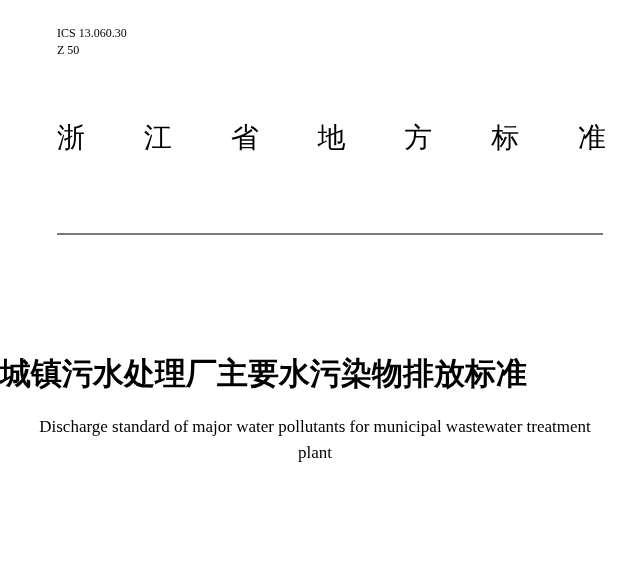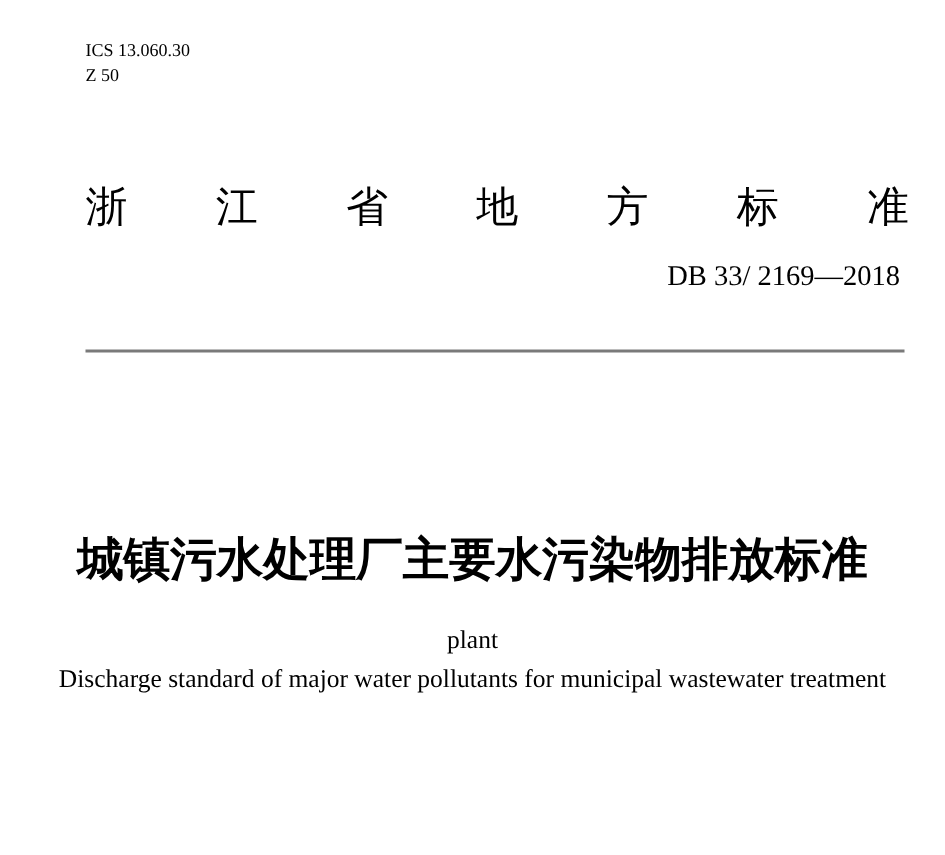--- a/index.html
+++ b/index.html
@@ -71,21 +71,21 @@
     height: 2px;
     background: #7a7a7a;
   }
 
   
   .doc-title {
     position: absolute;
     left: 0;
     right: 0;
     top: 356px;
-    text-align: center;
+    text-align: left;
     font-family: "DejaVu Sans", sans-serif;
     font-weight: bold;
     font-size: 31px;
     line-height: 1.1;
     letter-spacing: 0px;
     white-space: nowrap;
   }
 
   
   .doc-subtitle {
@@ -113,24 +113,23 @@
   <div class="standard-name-row">
       <span>浙</span>
       <span>江</span>
       <span>省</span>
       <span>地</span>
       <span>方</span>
       <span>标</span>
       <span>准</span>
     </div>
 
-  <div class="standard-number">DB 33/ 2169—2018</div>
 
   <div class="header-rule"></div>
 
   <div class="doc-title">城镇污水处理厂主要水污染物排放标准</div>
 
   <div class="doc-subtitle">
+    <div>Discharge standard of major water pollutants for municipal wastewater treatment</div>
     <div>plant</div>
-    <div>Discharge standard of major water pollutants for municipal wastewater treatment</div>
   </div>
 
 </div>
 
 </body></html>

